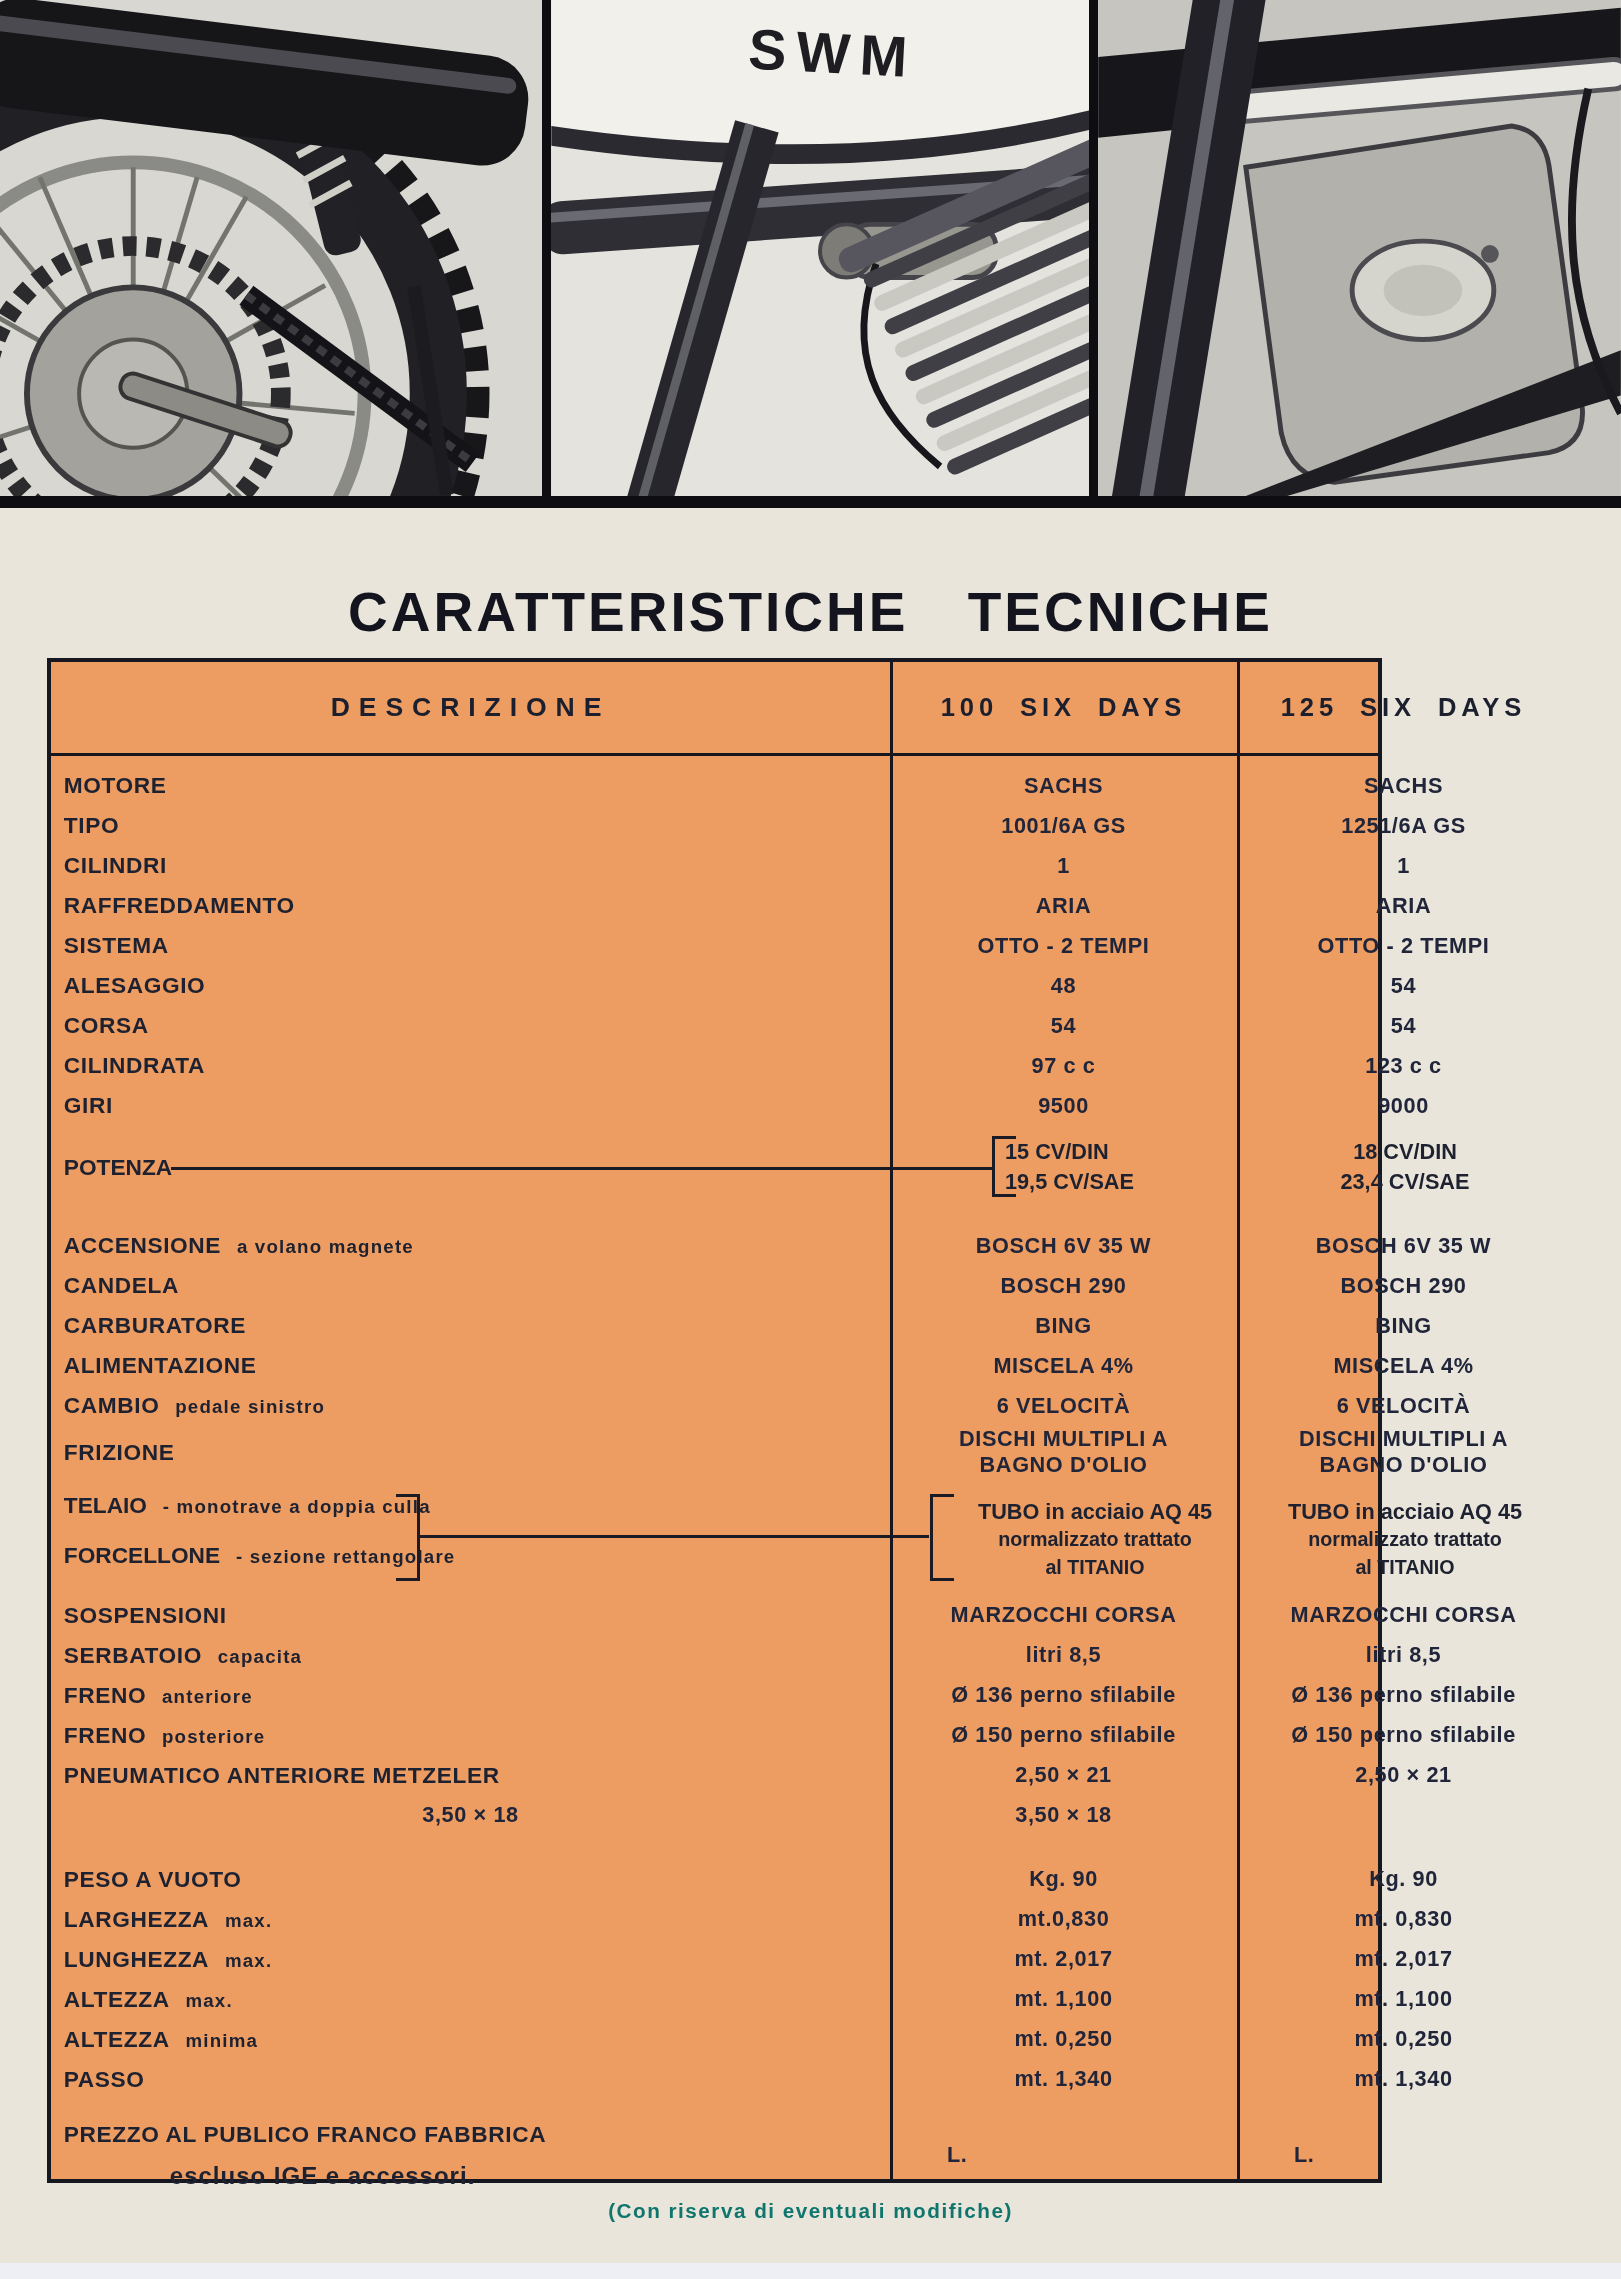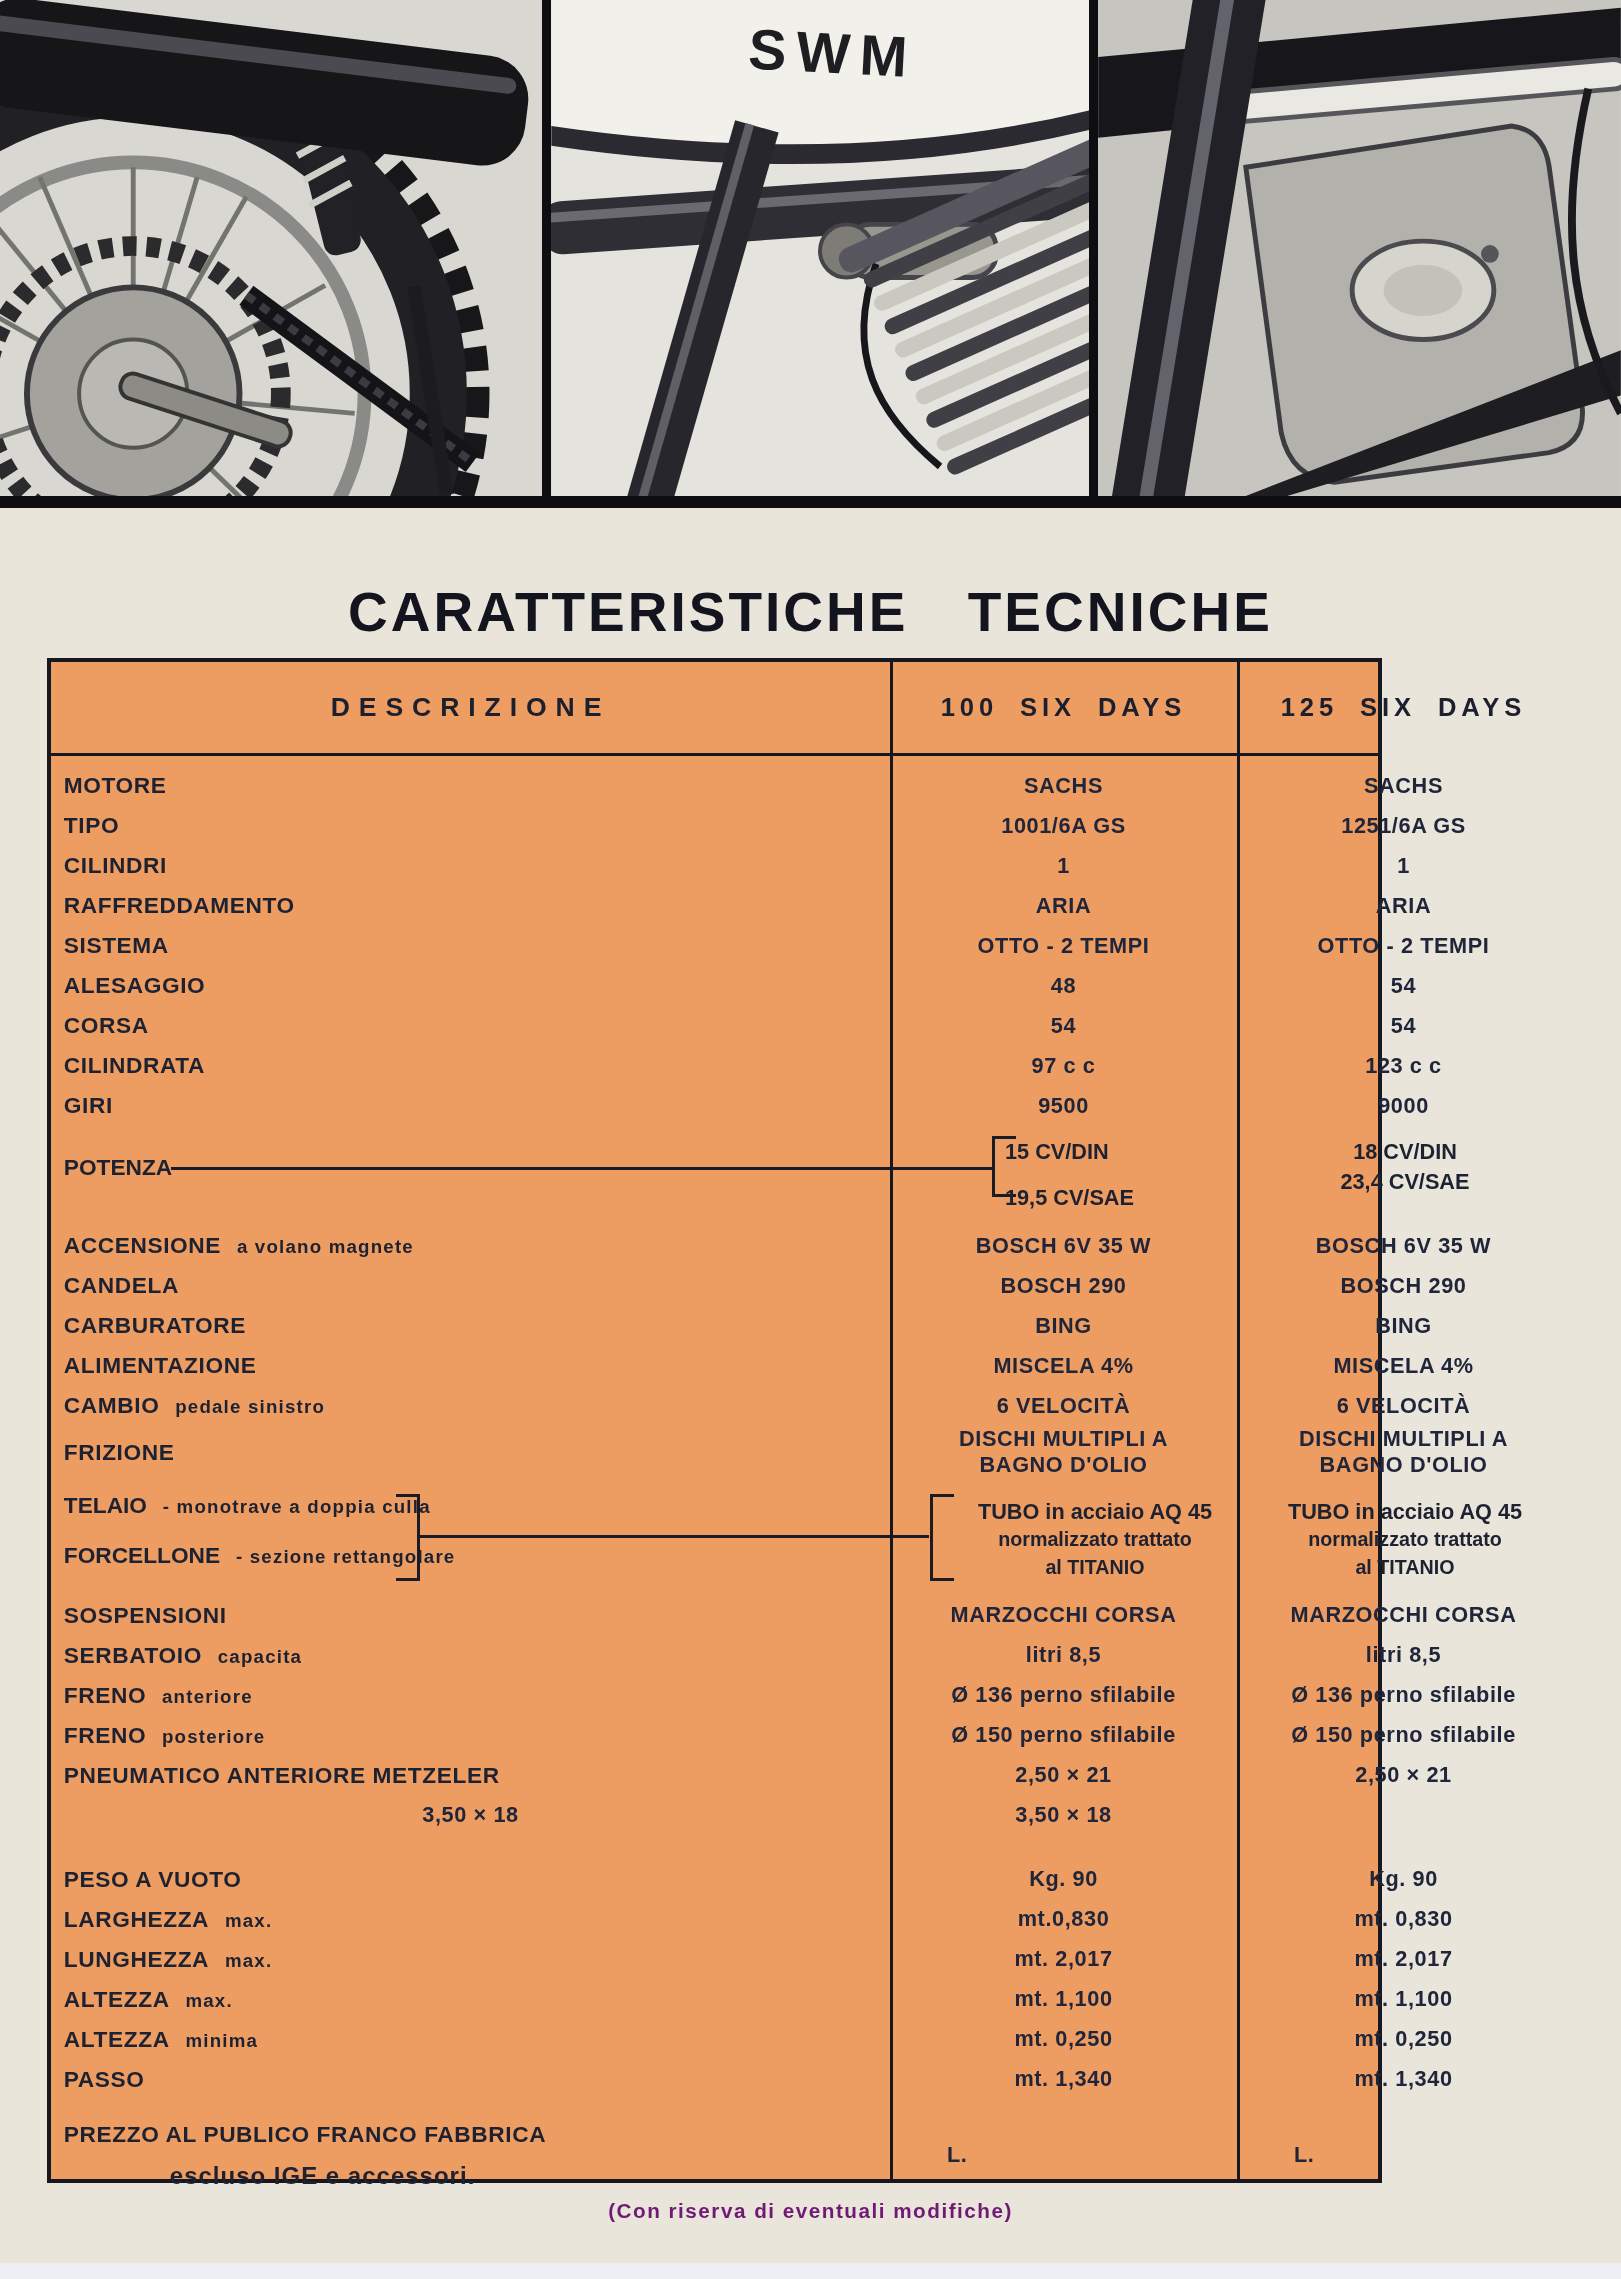--- a/index.html
+++ b/index.html
@@ -36,21 +36,21 @@
   .cell-val{text-align:center;font-size:21.7px;font-weight:bold;color:#20253a;letter-spacing:0.6px;}
   .vline{line-height:26.6px;}
   
   .pot-row{position:relative;display:block;height:83px;min-height:83px;}
   .pot-label{position:absolute;left:12.8px;top:50%;transform:translateY(-50%);font-size:22.7px;font-weight:bold;}
   .pot-line{position:absolute;left:120px;top:50%;width:821px;border-top:3px solid #1b1b26;}
   .pot-bracket{position:absolute;left:941px;top:9.9px;height:61px;width:23.6px;box-sizing:border-box;
     border:3px solid #1b1b26;border-right:none;}
   .pot-vals{position:absolute;left:954px;top:50%;transform:translateY(-50%);text-align:left;
     font-size:21.7px;font-weight:bold;}
-  .pot-vals .vline{line-height:29.6px;margin-top:16px;}
+  .pot-vals .vline{line-height:29.6px;}
   .pot-vals2{position:absolute;left:1189px;width:330px;top:50%;transform:translateY(-50%);
     text-align:center;font-size:21.7px;font-weight:bold;}
   .pot-vals2 .vline{line-height:29.6px;}
   
   .tel-row{position:relative;display:block;height:97px;min-height:97px;}
   .tel-lab1{position:absolute;left:12.8px;top:1px;font-size:22.7px;font-weight:bold;}
   .tel-lab2{position:absolute;left:12.8px;top:51px;font-size:22.7px;font-weight:bold;}
   .tel-bracket-right{position:absolute;left:345px;top:3px;height:87px;width:23.6px;box-sizing:border-box;
     border:3px solid #1b1b26;border-left:none;}
   .tel-line{position:absolute;left:368px;top:44px;width:510px;border-top:3px solid #1b1b26;}
@@ -61,21 +61,21 @@
   .tel-vals2{position:absolute;left:1189px;width:330px;top:50%;transform:translateY(-50%);
     text-align:center;font-weight:bold;}
   .tel-vals1 .vline,.tel-vals2 .vline{font-size:19.7px;line-height:27.6px;}
   .tel-vals1 .v-big,.tel-vals2 .v-big{font-size:21.7px;}
   
   .prezzo-row{min-height:67px;}
   .prezzo-row .cell-val{text-align:left;padding-left:57px;}
   .price-sub{display:block;font-size:24px;font-weight:bold;margin-left:106px;letter-spacing:1px;margin-top:14px;}
   
   .footnote{position:absolute;top:2199px;left:0;width:1621px;text-align:center;
-    font-size:20.7px;font-weight:bold;color:#701a75;letter-spacing:1.5px;}
+    font-size:20.7px;font-weight:bold;color:#0f766e;letter-spacing:1.5px;}
   .scan-strip{position:absolute;left:0;bottom:0;width:1621px;height:15.8px;background:#edeff5;}
 </style>
 </head>
 <body>
 
 <div class="page">
 
   <div class="photos">
     <div class="photo" style="width:542px">
       <svg width="542" height="496" viewBox="0 0 550 504">

